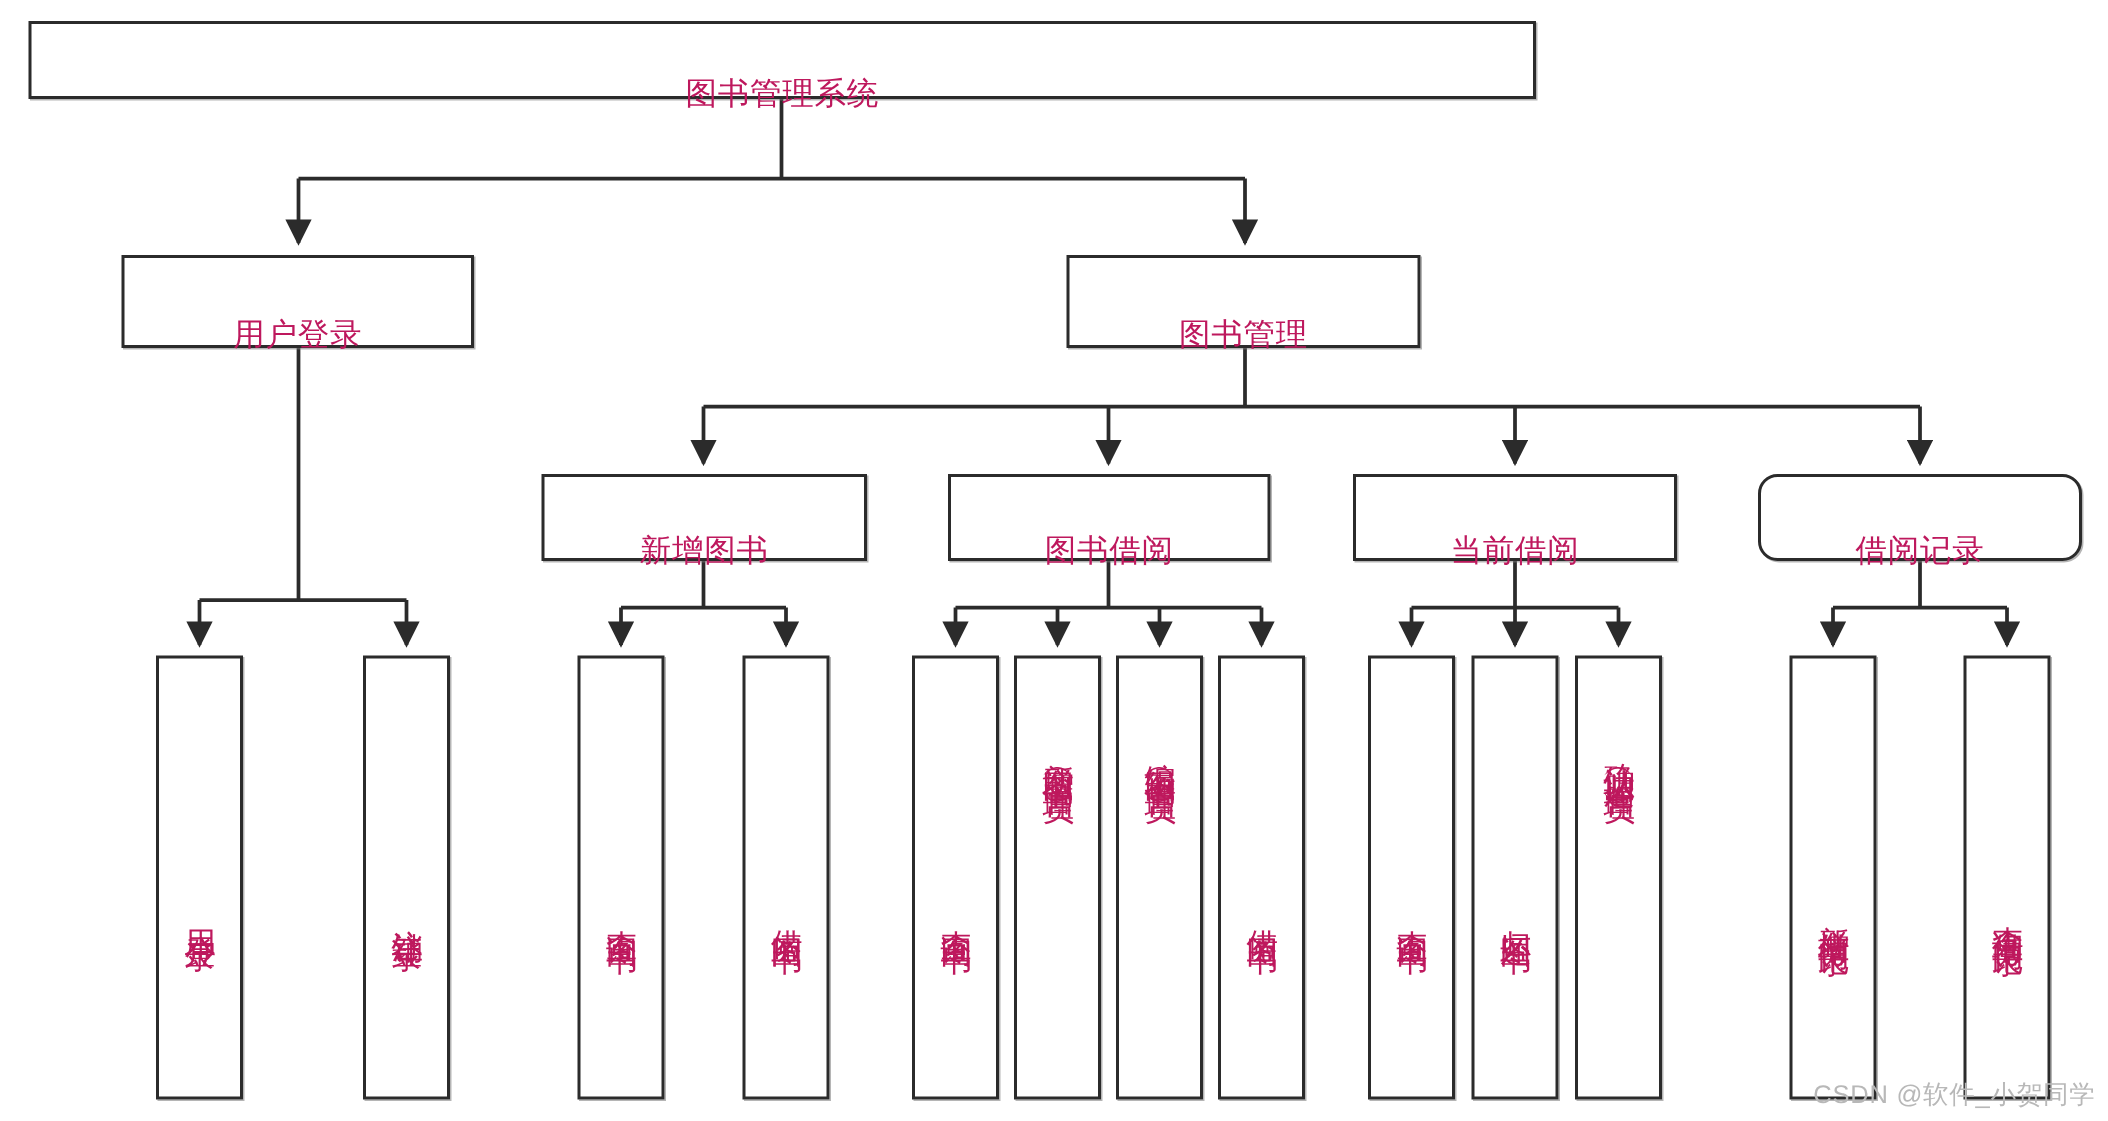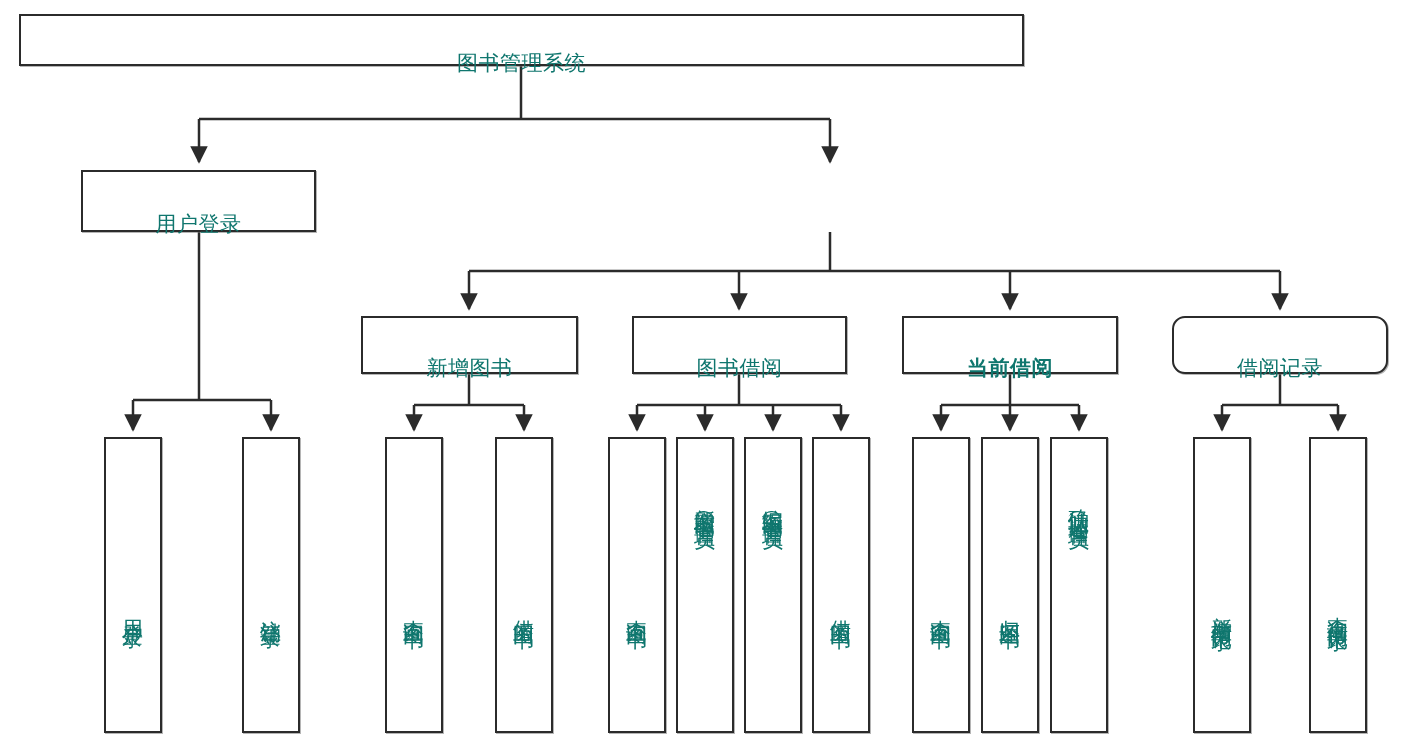--- a/index.html
+++ b/index.html
@@ -29,21 +29,21 @@
     position: absolute;
     box-sizing: border-box;
     background: #ffffff;
     border: 2px solid #2b2b2b;
     display: flex;
     align-items: center;
     justify-content: center;
     box-shadow: 1px 1px 0 rgba(120,120,120,0.55);
   }
   .node .lbl {
-    color: #0f766e;
+    color: #be185d;
     font-size: 21px;
     line-height: 1.15;
     letter-spacing: 0.5px;
     white-space: nowrap;
     margin-top: 47px;
   }
   .node.leaf {
     align-items: flex-start;
     justify-content: center;
     padding-top: 6px;
@@ -125,28 +125,31 @@
     </g>
   </svg>
 
   <div class="node" style="left:19px; top:14px; width:1005px; height:52px;">
     <span class="lbl">图书管理系统</span>
   </div>
 
   <div class="node" style="left:81px; top:170px; width:235px; height:62px;">
     <span class="lbl">用户登录</span>
   </div>
+  <div class="node" style="left:711px; top:170px; width:236px; height:62px;">
+    <span class="lbl">图书管理</span>
+  </div>
 
   <div class="node" style="left:361px; top:316px; width:217px; height:58px;">
     <span class="lbl">新增图书</span>
   </div>
   <div class="node" style="left:632px; top:316px; width:215px; height:58px;">
     <span class="lbl">图书借阅</span>
   </div>
-  <div class="node" style="left:902px; top:316px; width:216px; height:58px;font-weight:bold;">
+  <div class="node" style="left:902px; top:316px; width:216px; height:58px;">
     <span class="lbl">当前借阅</span>
   </div>
   <div class="node" style="left:1172px; top:316px; width:216px; height:58px;border-radius:13px;">
     <span class="lbl">借阅记录</span>
   </div>
 
   <div class="node leaf centered" style="left:104px; top:437px; width:58px; height:296px;">
     <span class="lbl">用户登录</span>
   </div>
   <div class="node leaf centered" style="left:242px; top:437px; width:58px; height:296px;">
@@ -183,13 +186,14 @@
     <span class="lbl">确认归还（管理员）</span>
   </div>
 
   <div class="node leaf centered" style="left:1193px; top:437px; width:58px; height:296px;">
     <span class="lbl">新增借阅记录</span>
   </div>
   <div class="node leaf centered" style="left:1309px; top:437px; width:58px; height:296px;">
     <span class="lbl">查询借阅记录</span>
   </div>
 
+  <div class="watermark">CSDN @软件_小贺同学</div>
 </div>
 
 </body></html>

